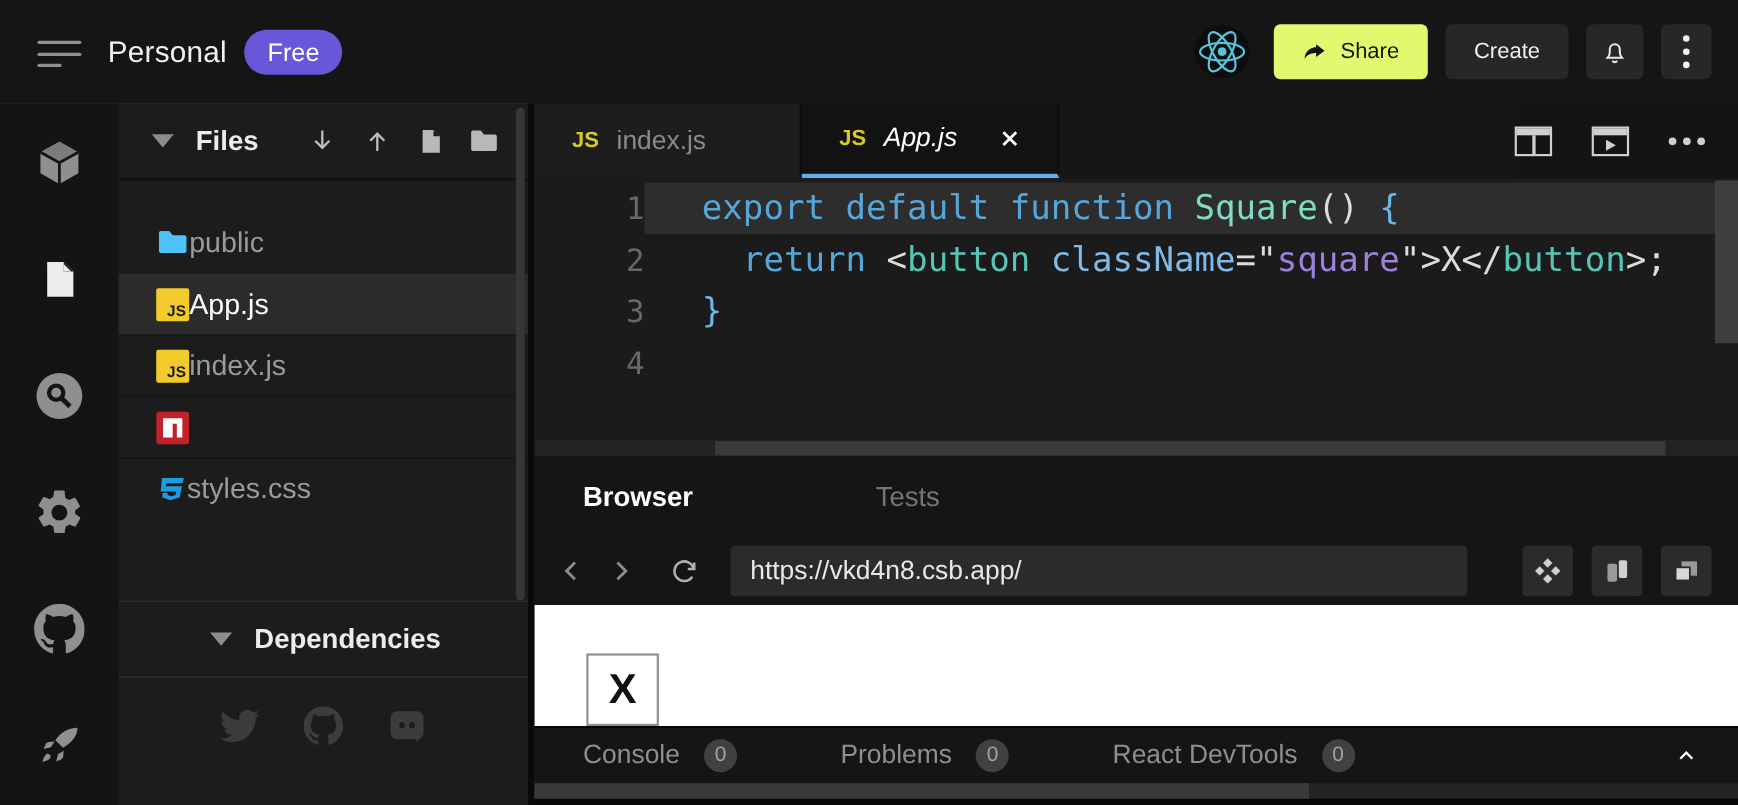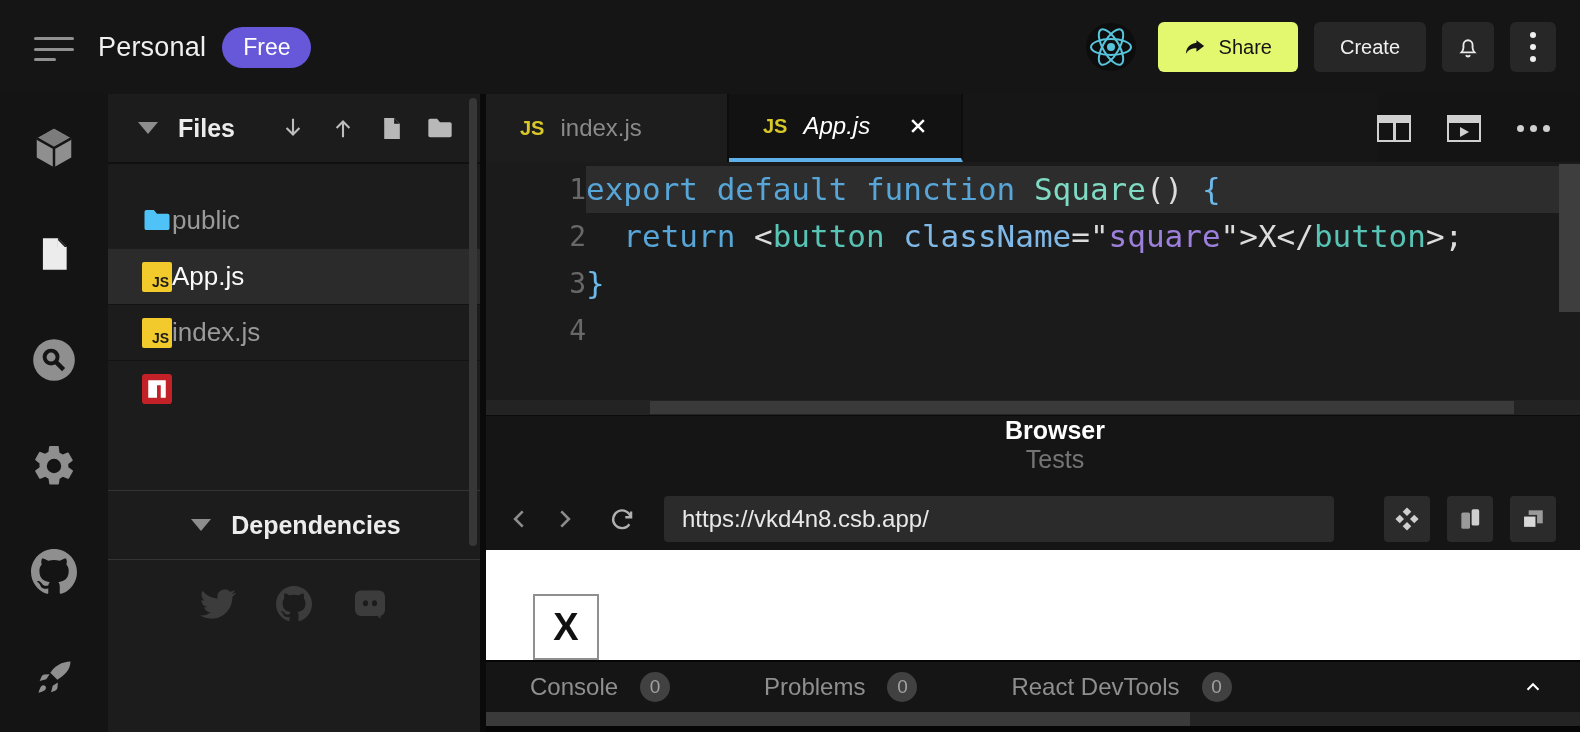--- a/index.html
+++ b/index.html
@@ -62,29 +62,29 @@
   .prev-ic{ width:34px; height:27px; border:2px solid #d0d0d0; position:relative;}
   .prev-ic::before{ content:""; position:absolute; left:0; top:0; right:0; height:6px; background:#d0d0d0;}
   .prev-ic::after{ content:""; position:absolute; left:11px; top:10px; width:0; height:0;
     border-left:9px solid #d0d0d0; border-top:5px solid transparent; border-bottom:5px solid transparent;}
   .ell{ display:flex; gap:6px;}
   .ell i{ width:7px; height:7px; border-radius:50%; background:#d0d0d0;}
   
   .editor{ height:253px; background:#1b1b1b; position:relative; font-family:"DejaVu Sans Mono", monospace; padding-top:4px; overflow:hidden;}
   .code-line{ display:flex; height:47px; line-height:47px; font-size:31px; white-space:pre;}
   .gutter{ width:100px; flex:none; text-align:right; color:#686868; font-size:28px;}
-  .code-text{ flex:1; min-width:0;}
+  .code-text{ flex:1; padding-left:52px; min-width:0;}
   .code-line.hl .code-text{ background:#2d2d2d;}
   .tk-kw{color:#58a6d8}.tk-fn{color:#7fdbc3}.tk-tag{color:#58c4b5}.tk-attr{color:#80b9e8}
   .tk-str{color:#9d80dc}.tk-pln{color:#dcdcdc}.tk-brc{color:#6cb8e8}
   .vscroll{ position:absolute; top:2px; right:0; width:21px; height:148px; background:#3e3e3e;}
   .hscroll-track{ position:absolute; bottom:0; left:0; right:0; height:15px; background:#232323;}
   .hscroll{ position:absolute; bottom:1px; left:164px; right:66px; height:13px; background:#3a3a3a;}
   
-  .btabs{ height:73px; background:#151515; border-top:1px solid #0b0b0b; display:flex; align-items:center; padding-left:44px; flex-direction:column;}
+  .btabs{ height:73px; background:#151515; border-top:1px solid #0b0b0b; display:flex; align-items:center; padding-left:44px; gap:166px;}
   .btab{ font-size:25px; color:#757575; background:none; border:none; font-family:inherit; cursor:pointer;}
   .btab.on{ color:#fff; font-weight:700;}
   .bnav{ height:62px; display:flex; align-items:center; padding-left:12px; background:#151515;}
   .nav-ic{ width:44px; height:44px; background:none; border:none; cursor:pointer; display:flex; align-items:center; justify-content:center;}
   .url{ margin-left:20px; width:670px; height:46px; background:#2b2b2b; border:none; border-radius:4px;
         color:#e8e8e8; font-size:24px; font-family:inherit; padding:0 18px;}
   .bnav-right{ margin-left:auto; display:flex; gap:17px; margin-right:24px;}
   .sq-btn{ width:46px; height:46px; background:#2b2b2b; border:none; border-radius:4px; cursor:pointer; display:flex; align-items:center; justify-content:center;}
   
   .preview{ height:110px; background:#fff; position:relative;}
@@ -243,20 +243,28 @@
           <span class="js-badge">JS</span>
           <span>index.js</span>
         </div>
         <div class="frow">
           <span style="display:flex">
             <svg viewBox="0 0 24 24" width="30" height="30">
                 <rect width="24" height="24" rx="2.5" fill="#c12127"></rect>
                 <path fill="#fff" d="M5 5h14v14h-4V9h-3v10H5z"></path>
               </svg>
           </span>
+        </div>
+        <div class="frow">
+          <span style="display:flex">
+            <svg viewBox="0 0 24 24" width="28" height="28">
+                <path fill="#1b9ce3" d="M4.5 3h17l-1 4.2H8l-.5 2.3h12.6L18.3 18 11 20.4 4.6 18l.5-3.2h3.9l-.2 1.5 2.9 1 3.3-1 .5-2.7H3.5z"></path>
+              </svg>
+          </span>
+          <span>styles.css</span>
         </div>
       </div>
 
       <div class="sec-hdr deps-hdr">
         <span class="tri"></span>
         <span class="sec-title">Dependencies</span>
       </div>
 
       <div class="social">
         <button class="ic">

